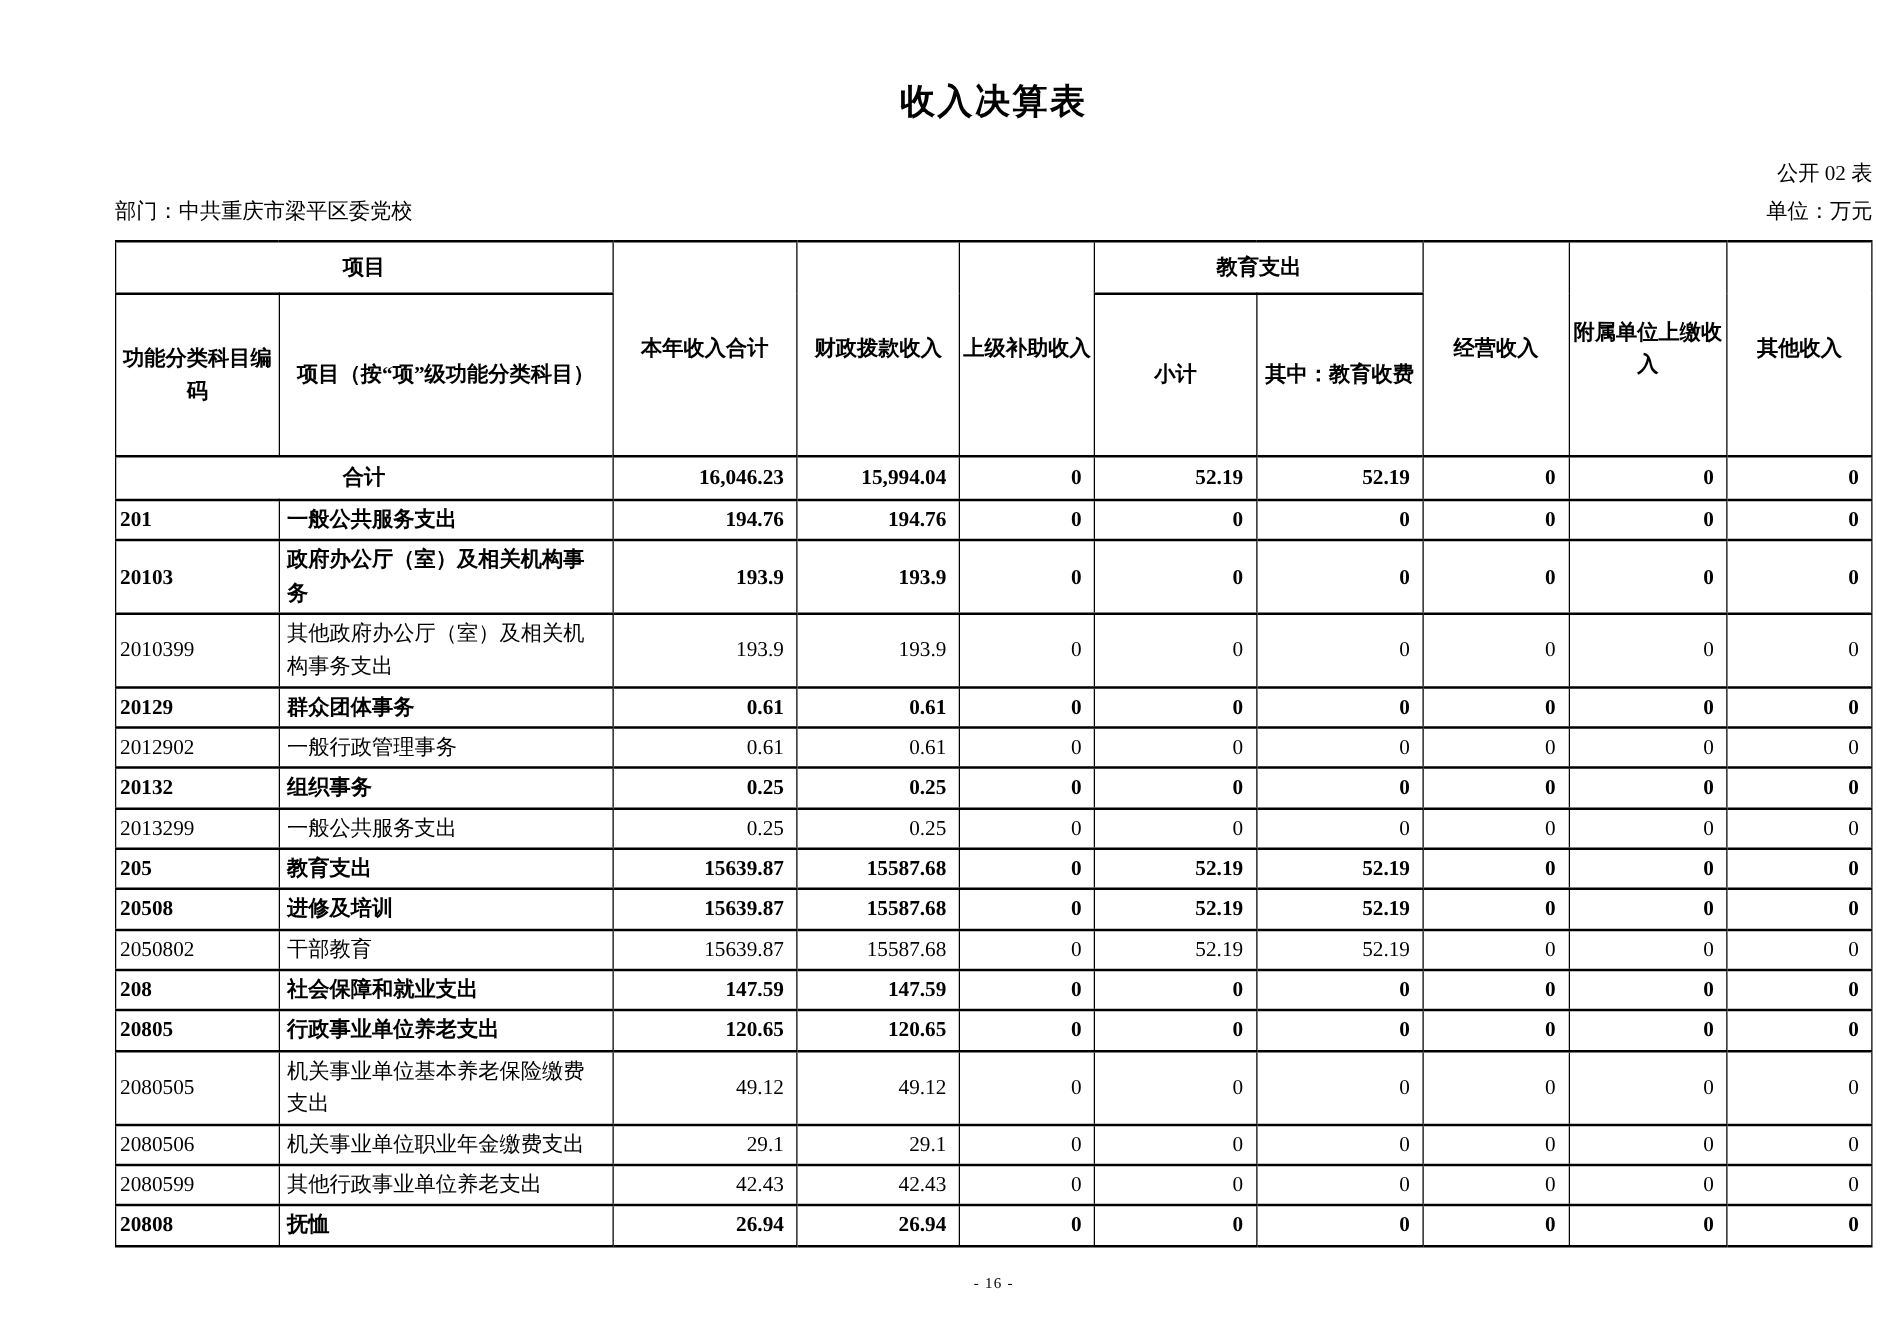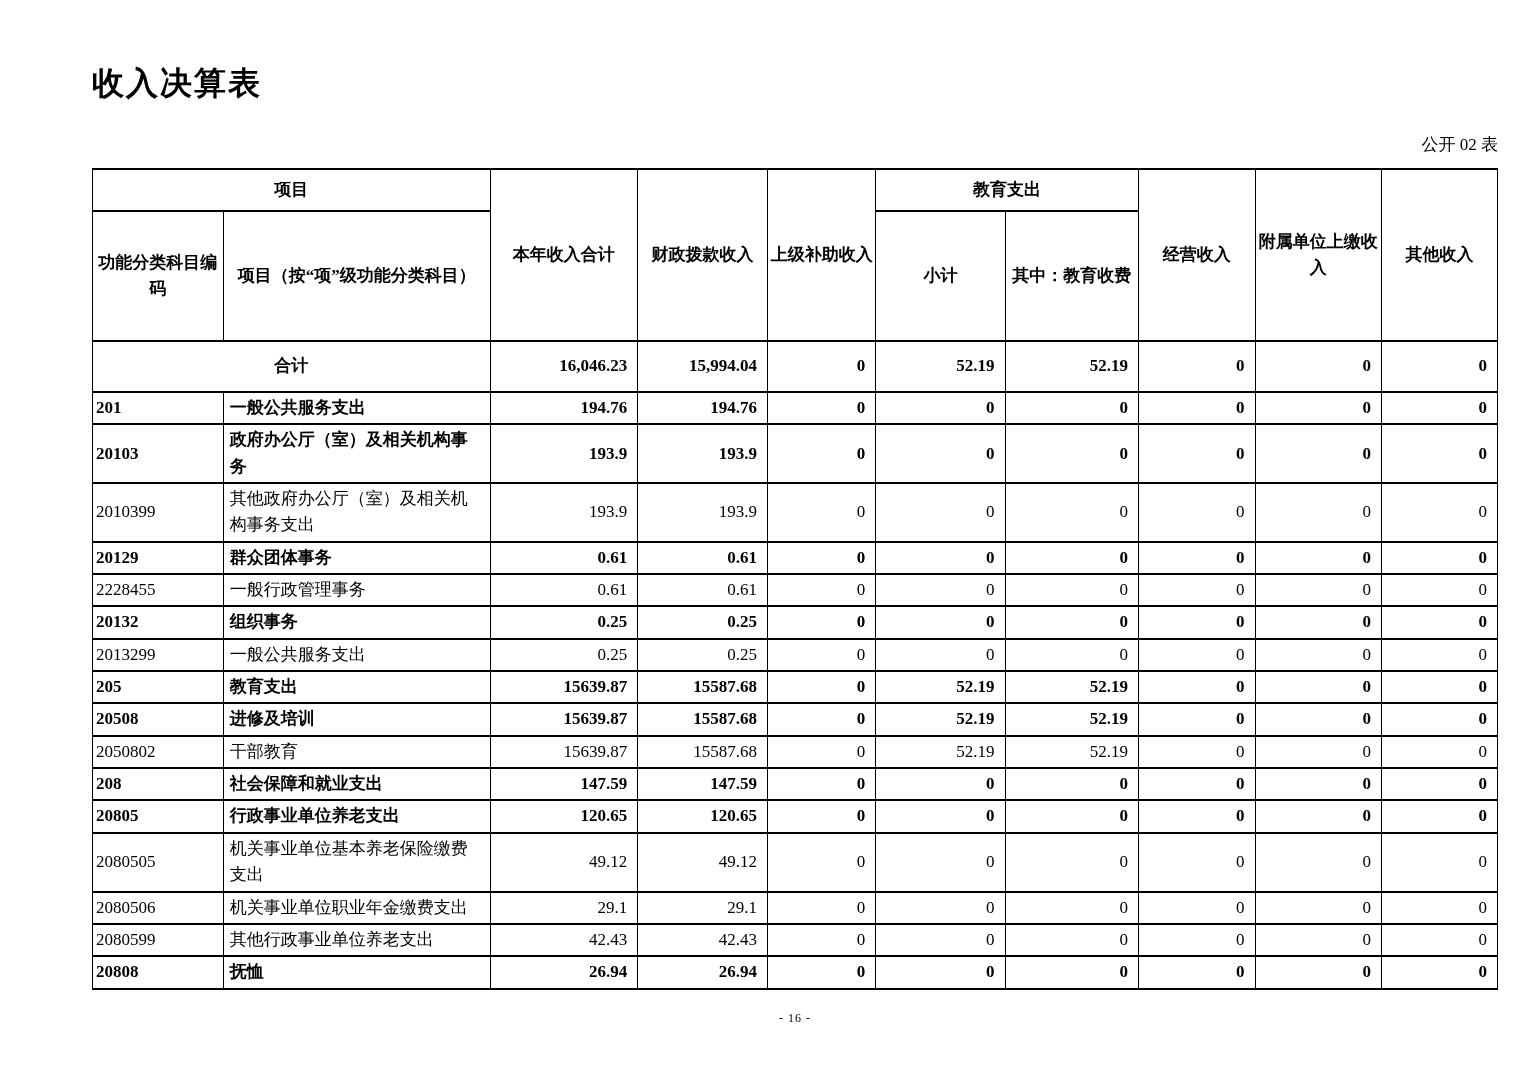--- a/index.html
+++ b/index.html
@@ -10,22 +10,22 @@
     color: #000;
     position: relative;
     overflow: hidden;
   }
   .content {
     position: absolute;
     left: 92px; top: 0;
     width: 1406px;
   }
   .doc-title {
-    text-align: left;
-    font-size: 32px;
+    text-align: center;
+    font-size: 28px;
     font-weight: bold;
     letter-spacing: 2px;
     padding-top: 62px;
   }
   .table-label {
     text-align: right;
     font-size: 17px;
     margin-top: 27px;
   }
   .meta-row {
@@ -50,21 +50,21 @@
     font-size: 17px;
     line-height: 1.55;
     overflow: hidden;
   }
   table.budget th { font-weight: bold; text-align: center; padding: 2px; }
   th.pad-narrow { padding: 2px 12px; }
   th.pad-affil  { padding: 2px 10px; }
   tr.hrow1 { height: 42px; }
   tr.hrow2 { height: 130px; }
   tbody tr { height: 29px; }
-  tbody tr.total-row { height: 51px; }
+  tbody tr.total-row { height: 35px; }
   td.code { text-align: left; padding: 2px 2px 2px 3px; }
   td.name { text-align: left; padding: 2px 10px 2px 6px; }
   td.num  { text-align: right; padding: 2px 10px 2px 2px; }
   td.total-label { text-align: center; font-weight: bold; }
   tr.bold td { font-weight: bold; }
   .page-footer {
     text-align: center;
     font-size: 12px;
     margin-top: 21px;
     letter-spacing: 1px;
@@ -72,20 +72,24 @@
 </style>
 </head>
 <body>
 
 <div class="content">
 
   <div class="doc-title">收入决算表</div>
 
   <div class="table-label">公开 02 表</div>
 
+  <div class="meta-row">
+    <span>部门：中共重庆市梁平区委党校</span>
+    <span>单位：万元</span>
+  </div>
 
   <table class="budget">
     <colgroup>
       <col style="width:9.3%">
       <col style="width:19.0%">
       <col style="width:10.5%">
       <col style="width:9.25%">
       <col style="width:7.7%">
       <col style="width:9.2%">
       <col style="width:9.5%">
@@ -165,21 +169,21 @@
           <td class="num">0.61</td>
           <td class="num">0.61</td>
           <td class="num">0</td>
           <td class="num">0</td>
           <td class="num">0</td>
           <td class="num">0</td>
           <td class="num">0</td>
           <td class="num">0</td>
         </tr>
         <tr class="">
-          <td class="code">2228455</td>
+          <td class="code">2012902</td>
           <td class="name">一般行政管理事务</td>
           <td class="num">0.61</td>
           <td class="num">0.61</td>
           <td class="num">0</td>
           <td class="num">0</td>
           <td class="num">0</td>
           <td class="num">0</td>
           <td class="num">0</td>
           <td class="num">0</td>
         </tr>

